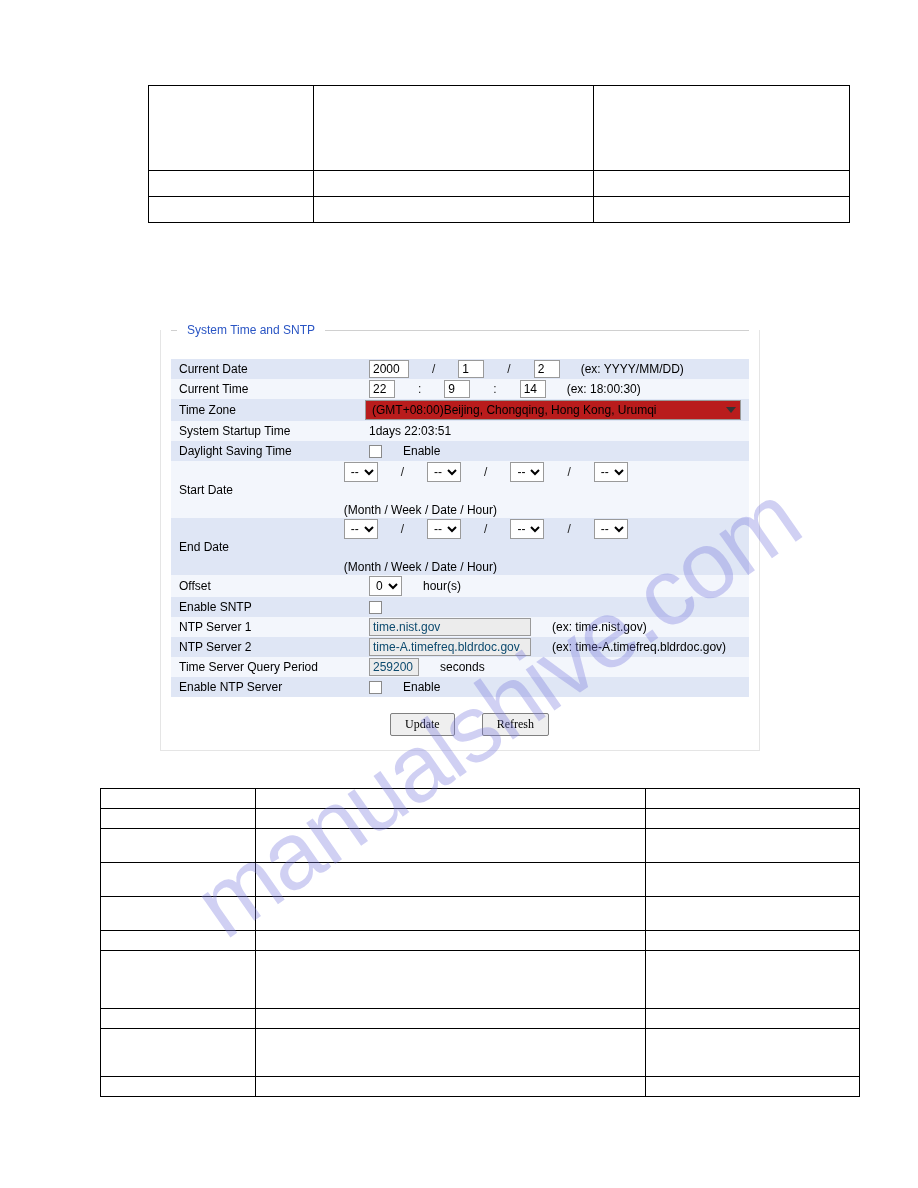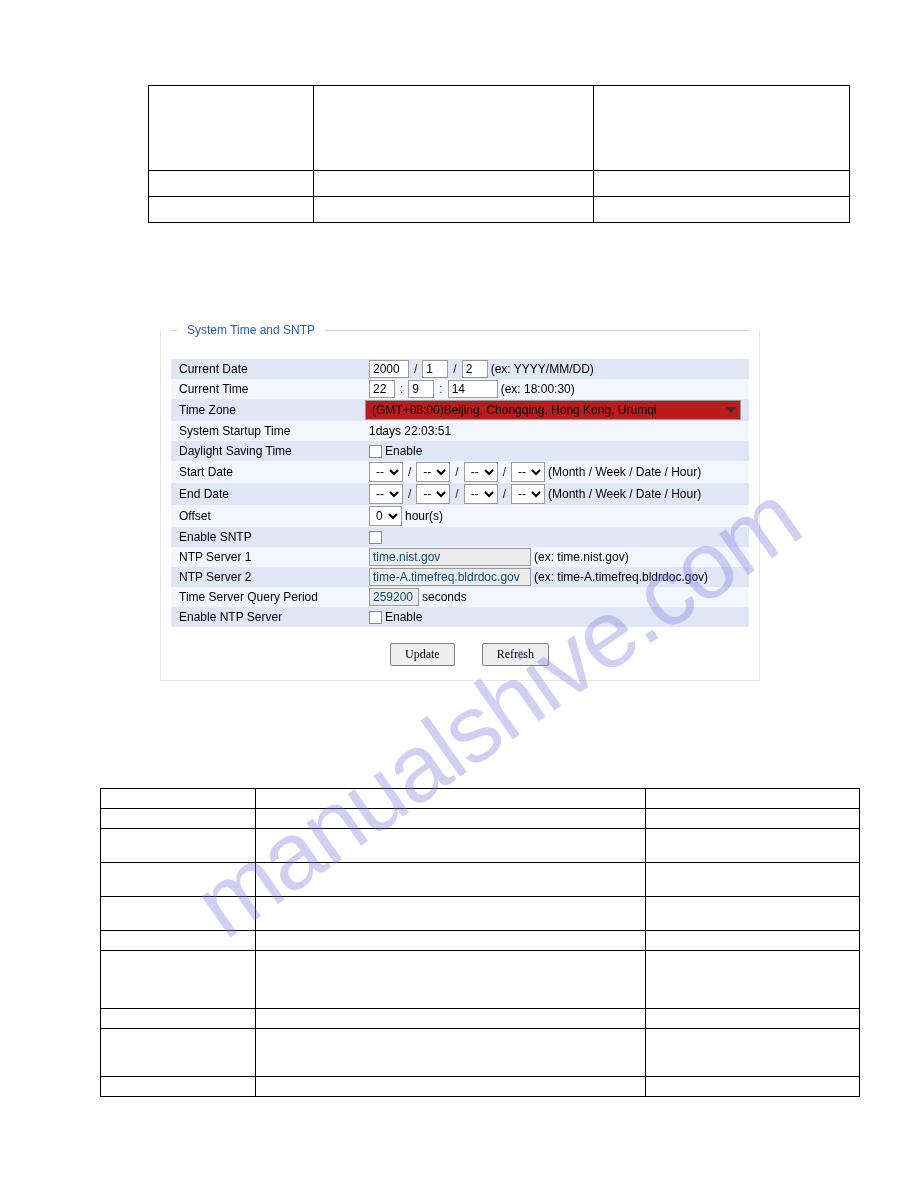--- a/index.html
+++ b/index.html
@@ -73,21 +73,21 @@
   }
   .form-row.odd { background: #dfe6f5; }
   .form-row.even { background: #f3f6fc; }
   .label-cell {
     width: 190px;
     color: #000;
   }
   .val-cell {
     display: flex;
     align-items: center;
-    gap: 3px;
+    gap: 21px;
     flex-wrap: wrap;
   }
   input.txt {
     font-family: Arial, sans-serif;
     font-size: 12px;
     border: 1px solid #9a9a9a;
     padding: 1px 3px;
     background: #fff;
   }
   input.txt.ro { background: #ececec; color: #0c4a6e; }
@@ -194,21 +194,21 @@
     </div>
   </div>
 
   <div class="form-row even">
     <div class="label-cell">Current Time</div>
     <div class="val-cell">
       <input class="txt" style="width: 26px;" value="22">
       <span class="colonsep">:</span>
       <input class="txt" style="width: 26px;" value="9">
       <span class="colonsep">:</span>
-      <input class="txt" style="width: 50px;" value="14">
+      <input class="txt" style="width: 26px;" value="14">
       <span class="hint">(ex: 18:00:30)</span>
     </div>
   </div>
 
   <div class="form-row odd">
     <div class="label-cell">Time Zone</div>
     <div class="val-cell">
       <div class="tz-select">
         <span>(GMT+08:00)Beijing, Chongqing, Hong Kong, Urumqi</span>
         <svg width="10" height="6">

